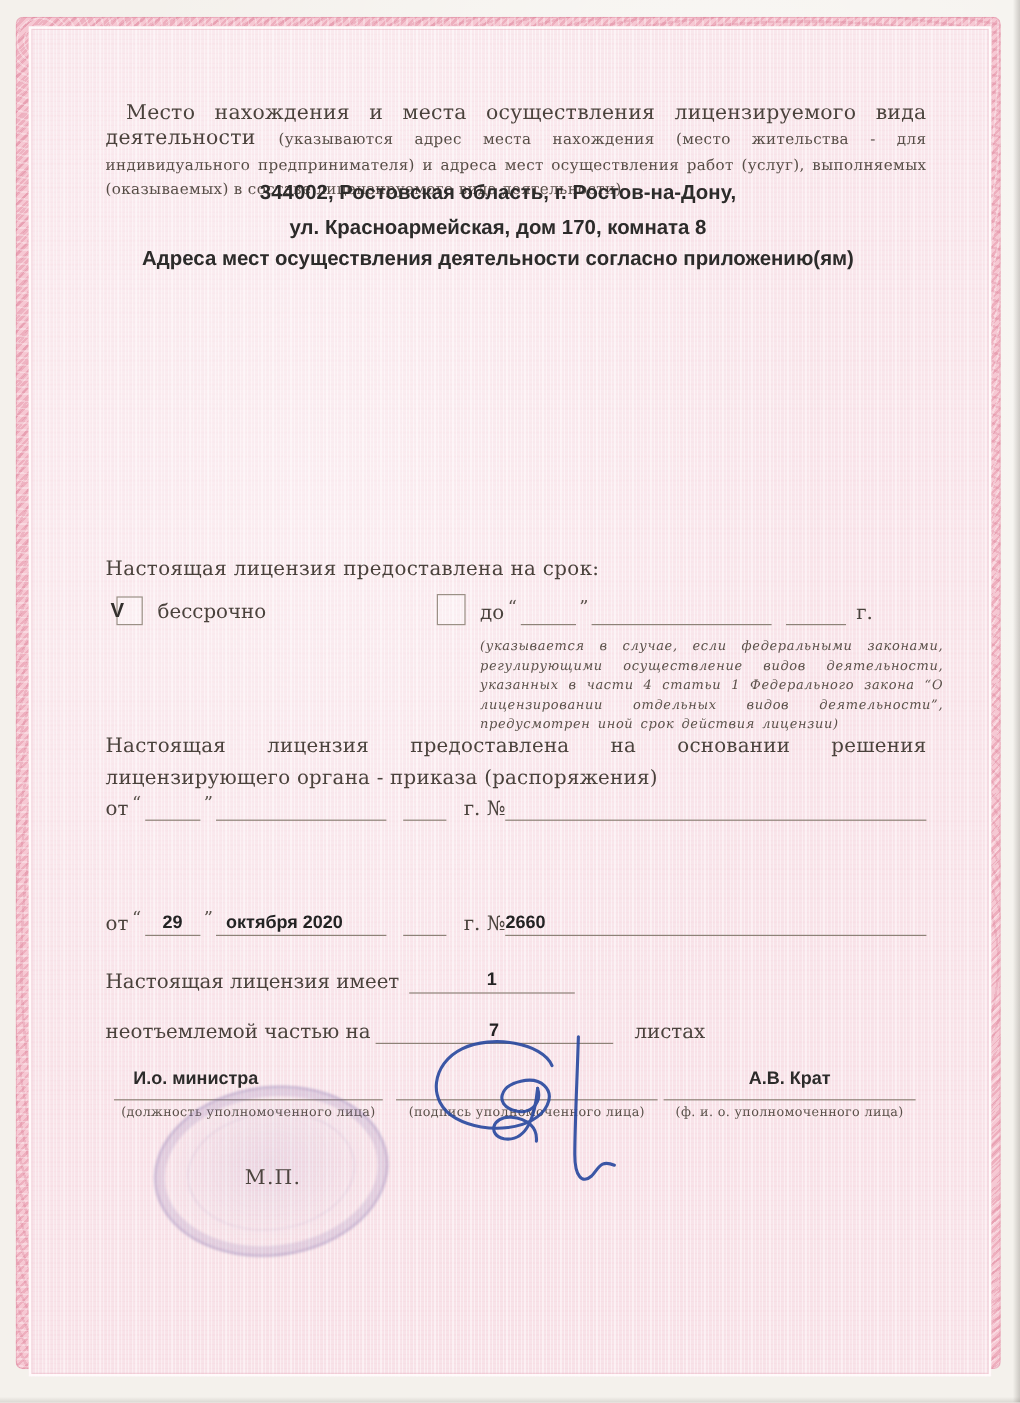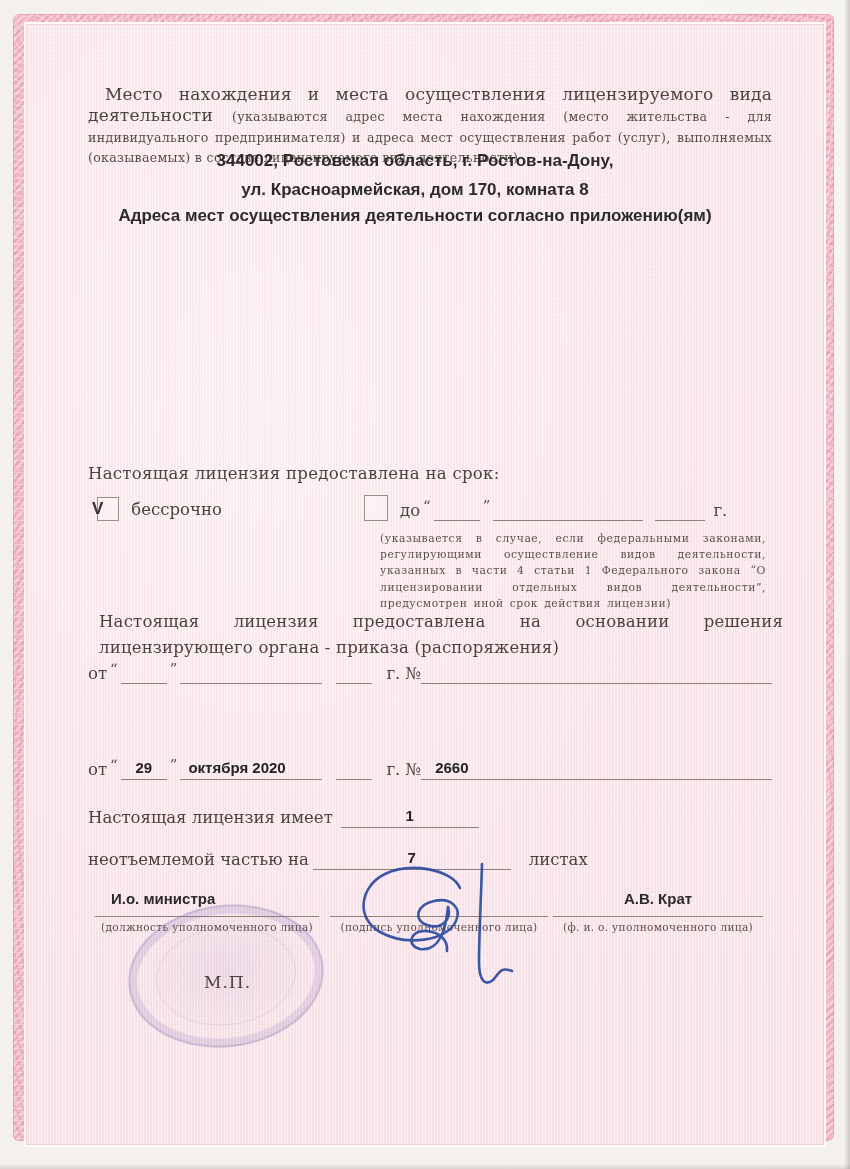--- a/index.html
+++ b/index.html
@@ -69,36 +69,36 @@
   .perp-label { font-size:16.5px; margin-left:12px; }
 
   .until { left:364px; top:495px; width:400px; display:flex; align-items:flex-end; font-size:16.5px; }
   .until .cbox { height:26px; width:24px; margin-right:12px; }
   .until .word { padding-bottom:1px; }
   .q { font-size:15px; color:#5a524b; padding:0 3px 6px 3px; }
   .blank { display:inline-block; border-bottom:1.2px solid #8d8277; height:24px; text-align:center; }
   .fill { font-family:"Liberation Sans", sans-serif; font-weight:bold; font-size:15px; color:#232323; position:relative; top:2px; }
   .u-day { width:46px; } .u-month { width:150px; margin-right:12px; } .u-yr { width:50px; margin-right:8px; }
 
-  .term-note { left:380px; top:531px; width:386px; font-size:10.8px; text-align:justify; line-height:1.5; letter-spacing:.55px; color:#5a5049; word-spacing:2px; }
+  .term-note { left:400px; top:531px; width:386px; font-size:10.8px; text-align:justify; line-height:1.5; letter-spacing:.55px; color:#5a5049; word-spacing:2px;font-style:italic; }
 
   
   .para { font-size:16.5px; text-align:justify; line-height:1.6; letter-spacing:.2px; }
-  .granted-text  { left:99px; top:609px; width:684px; }
+  .granted-text  { left:88px; top:609px; width:684px; }
   .reissued-text { left:88px; top:703px; width:684px; }
 
   .fline { left:88px; width:684px; display:flex; align-items:flex-end; font-size:16.5px; }
   .granted-line  { top:660px; }
   .reissued-line { top:756px; }
   .fline .word { padding-bottom:1px; white-space:nowrap; }
   .b-day { width:46px; } 
   .b-month { width:142px; text-align:left; } .b-month .fill { margin-left:8px; }
   .b-gap { width:14px; border-bottom:none; }
   .b-yr { width:36px; margin-right:8px; }
-  .b-num { flex:1 1 auto; text-align:left; } .b-num .fill { margin-left:14px; }
+  .b-num { flex:1 1 auto; text-align:left; } .b-num .fill { }
   .gnum { margin-left:6px; }
 
   
   .annex1 { left:88px; top:804px; width:684px; display:flex; align-items:flex-end; font-size:16.5px; }
   .annex1 .word { padding-bottom:1px; white-space:nowrap; }
   .annex1 .spread { flex:1 1 auto; text-align:right; }
   .b-count { width:138px; margin:0 8px; }
   .annex2 { left:88px; top:846px; width:548px; display:flex; align-items:flex-end; font-size:16.5px; }
   .annex2 .word { padding-bottom:1px; white-space:nowrap; }
   .b-sheets { width:198px; margin:0 4px 0 4px; }

